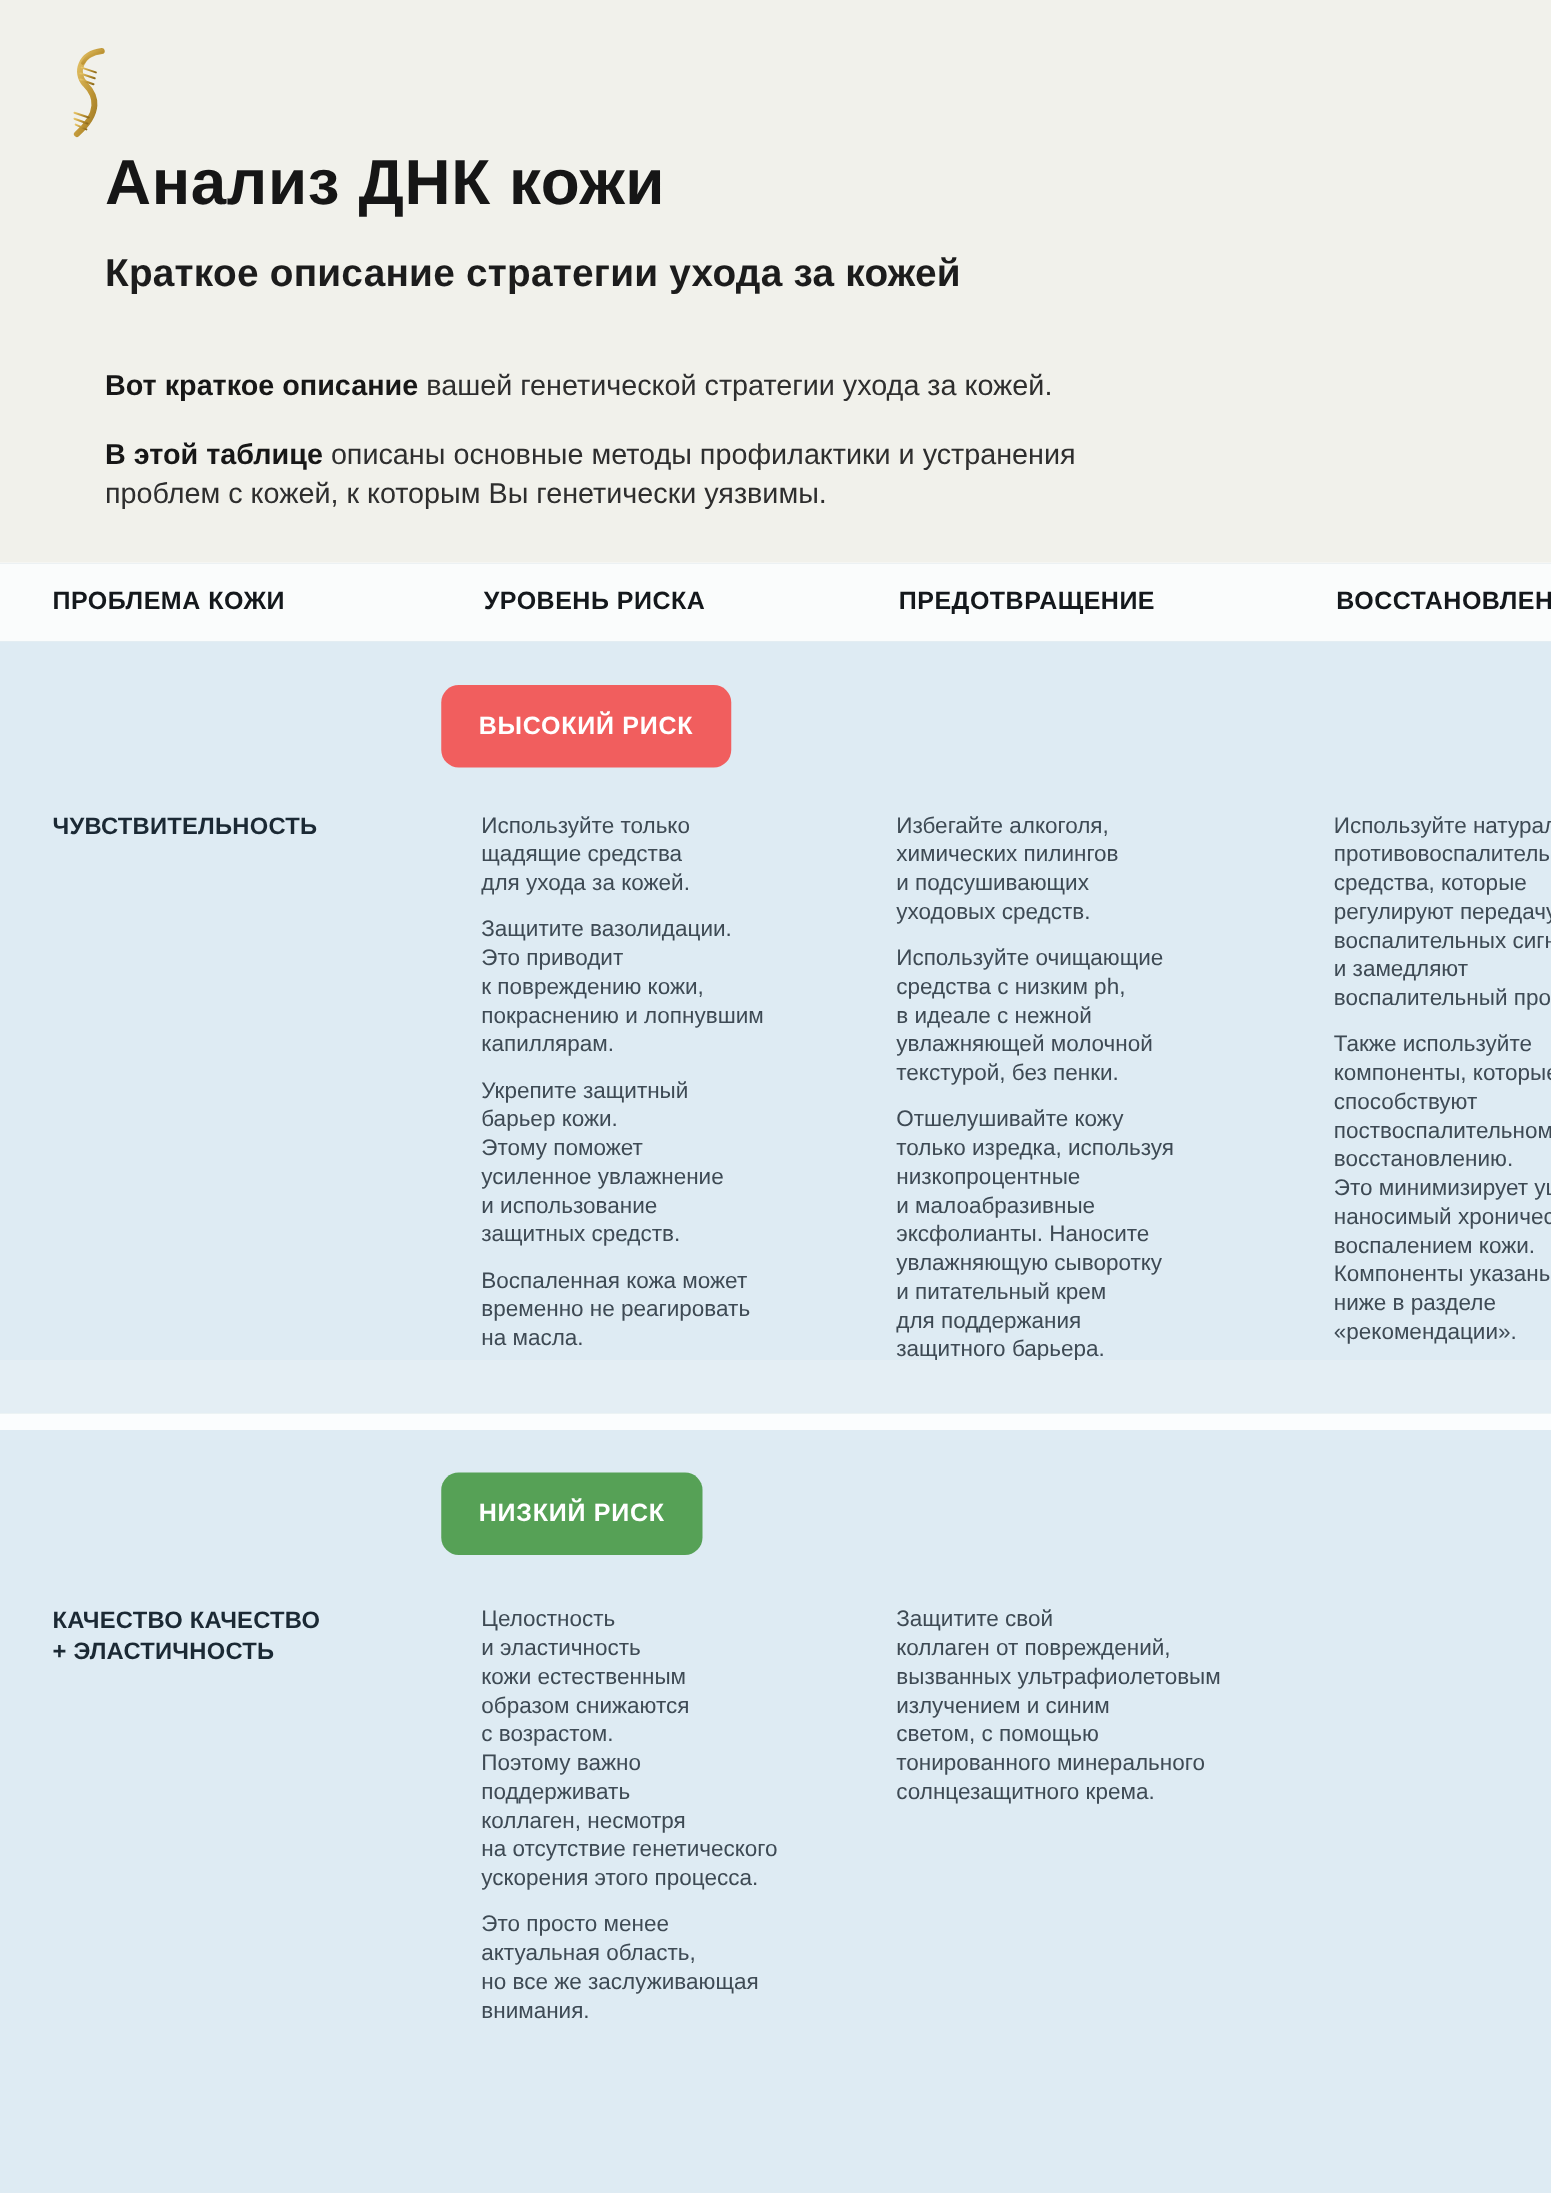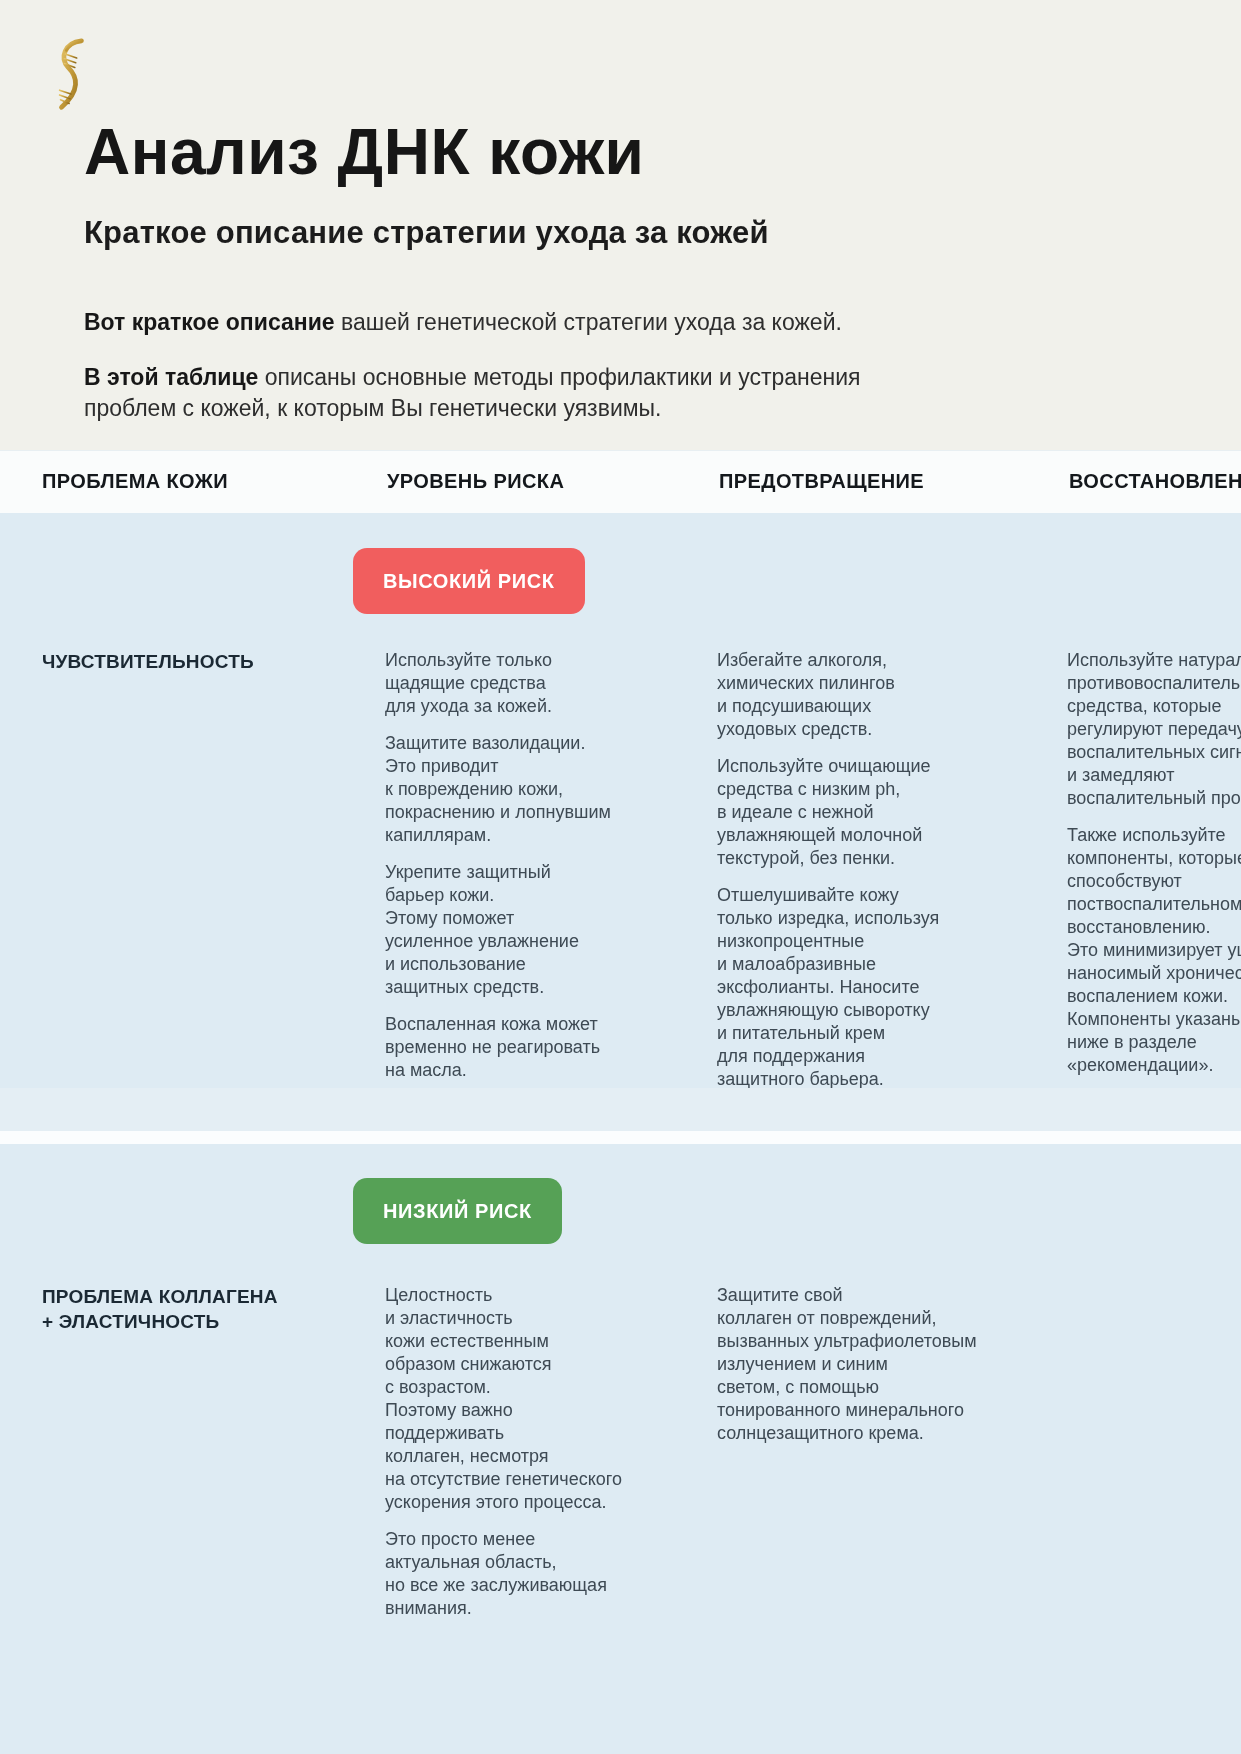--- a/index.html
+++ b/index.html
@@ -11,21 +11,21 @@
     background:#f1f1eb;
     overflow:hidden;
     font-family:"Liberation Sans", sans-serif;
     color:#1a1a1a;
   }
   
   .top{position:relative;height:450px;}
   .logo{position:absolute;left:52px;top:36px;width:38px;height:78px;}
   .title{
     margin:0 0 0 84px;padding-top:118px;
-    font-size:64px;font-weight:800;letter-spacing:.5px;line-height:1.08;color:#161616;
+    font-size:51px;font-weight:800;letter-spacing:.5px;line-height:1.08;color:#161616;
   }
   .subtitle{
     margin:28px 0 0 84px;
     font-size:31px;font-weight:800;letter-spacing:.2px;color:#1c1c1c;
   }
   .intro{
     margin:0 84px 0 84px;
     font-size:23px;line-height:31px;color:#2e2e2e;
     white-space:pre-line;
   }
@@ -187,21 +187,21 @@
   <section class="block row2">
     <div class="grid badge-row">
       <div></div>
       <div>
         <span class="badge low">НИЗКИЙ РИСК</span>
       </div>
       <div></div>
         <div></div>
     </div>
     <div class="grid content">
-      <div class="problem">ПРОБЛЕМА КОЛЛАГЕНА
+      <div class="problem">КАЧЕСТВО КАЧЕСТВО
 + ЭЛАСТИЧНОСТЬ</div>
       <div class="cell pad"><p>Целостность
 и эластичность
 кожи естественным
 образом снижаются
 с возрастом.
 Поэтому важно
 поддерживать
 коллаген, несмотря
 на отсутствие генетического

